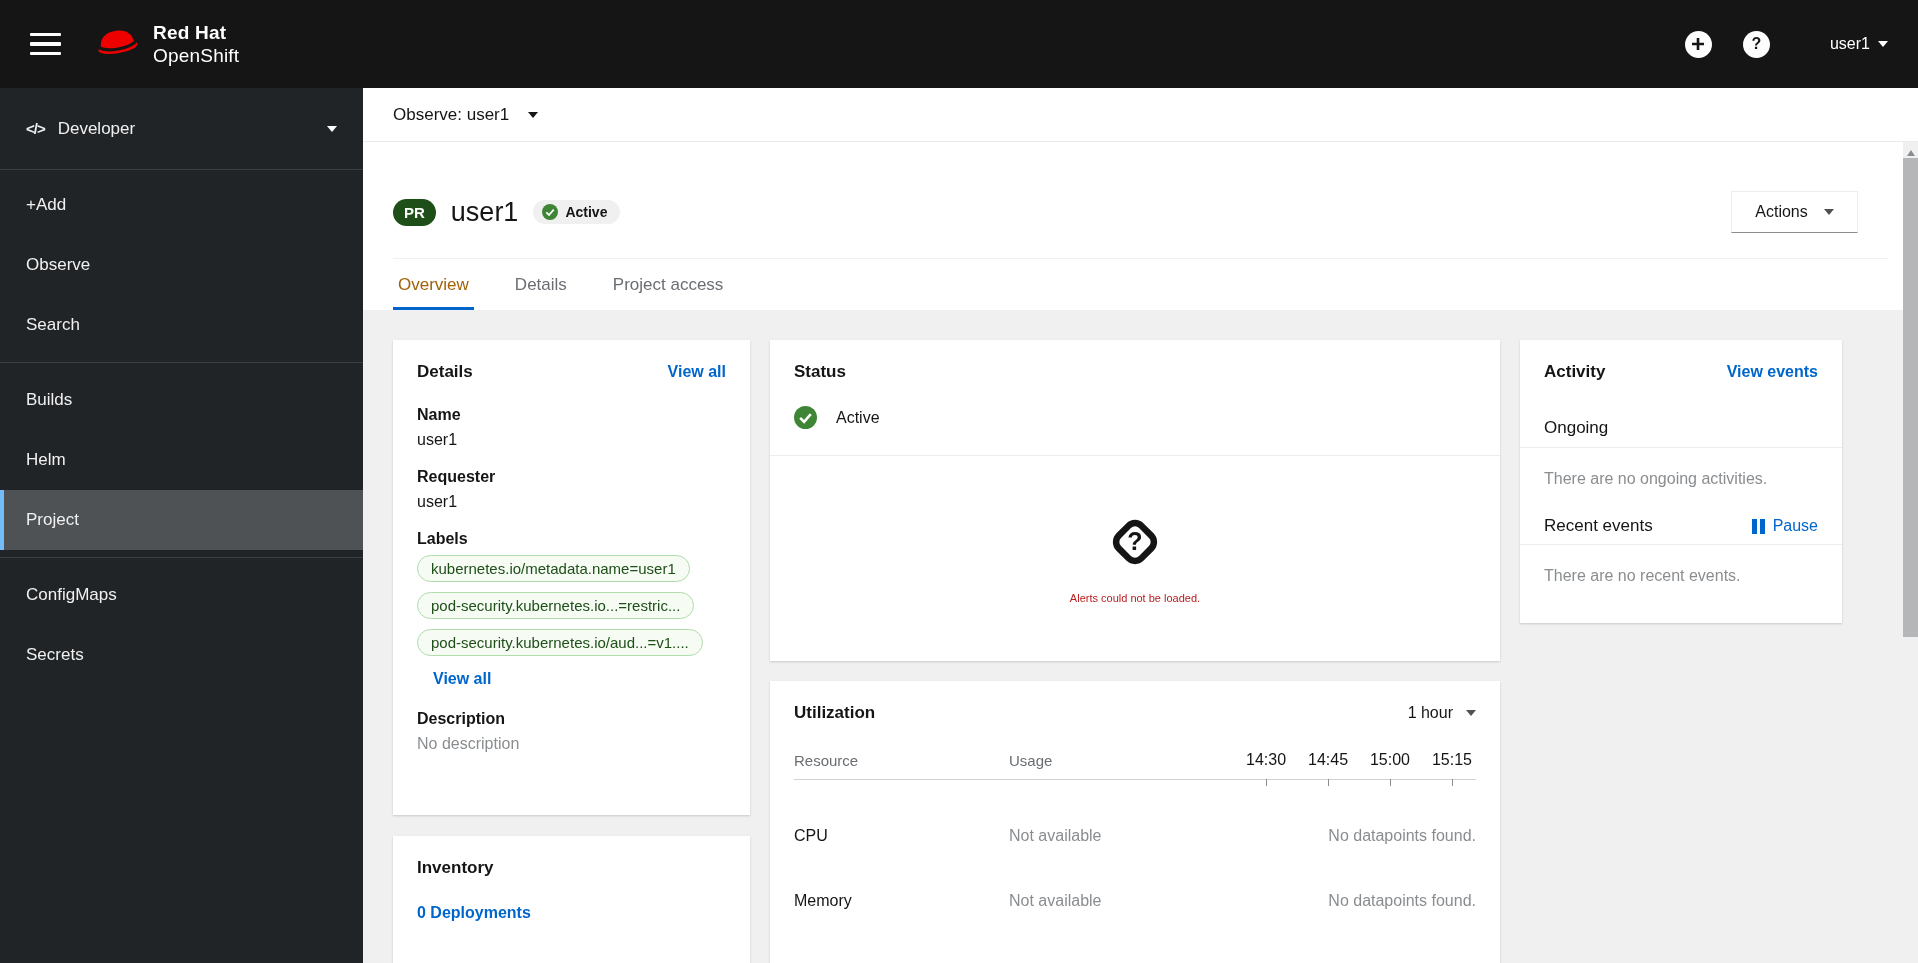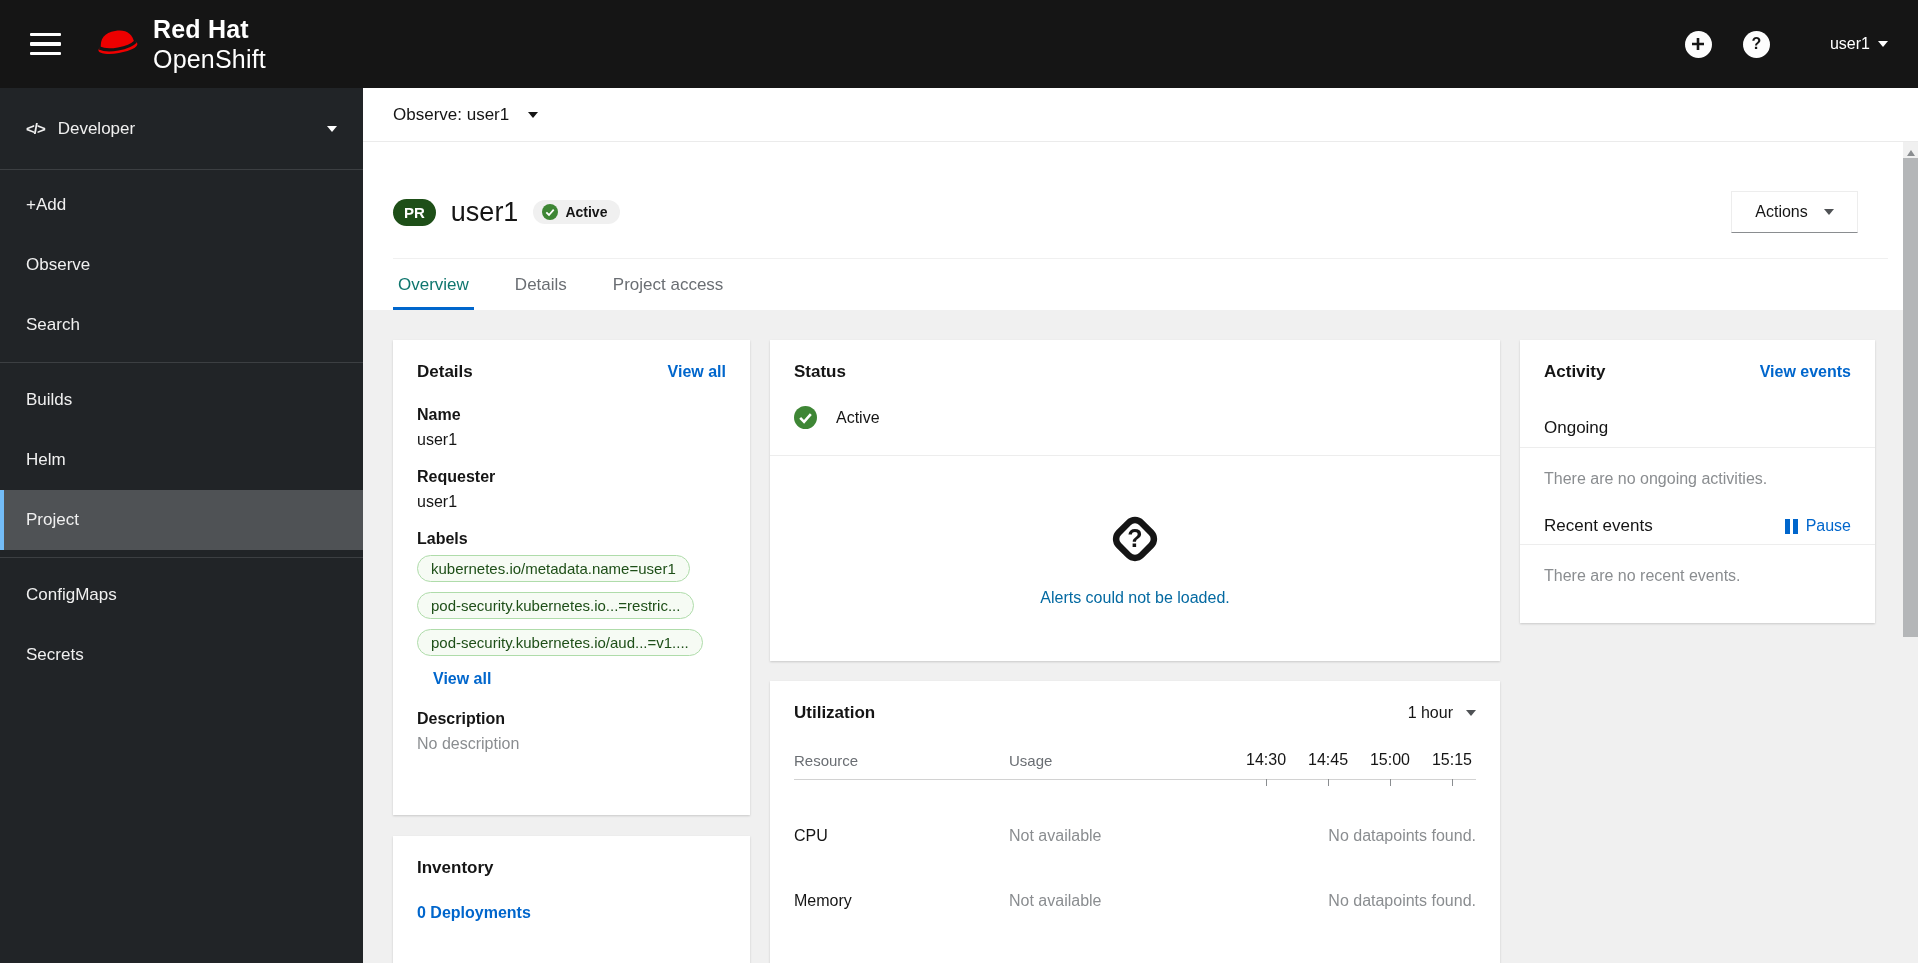--- a/index.html
+++ b/index.html
@@ -7,21 +7,21 @@
   body {
     width:1918px; height:963px; overflow:hidden;
     font-family:"Liberation Sans", sans-serif;
     background:#f0f0f0; color:#151515;
   }
   
   .masthead { height:88px; background:#151515; display:flex; align-items:center; padding:0 30px; }
   .burger { display:flex; flex-direction:column; gap:6px; width:31px; cursor:pointer; }
   .burger span { height:3.5px; background:#fff; border-radius:1px; }
   .brand { display:flex; align-items:center; gap:13px; margin-left:33px; }
-  .brand-text { color:#fff; font-size:25px; line-height:1.22; letter-spacing:.2px; }
+  .brand-text { color:#fff; font-size:19px; line-height:1.22; letter-spacing:.2px; }
   .brand-l1 { font-weight:bold; }
   .mast-right { margin-left:auto; display:flex; align-items:center; }
   .mast-icon { width:27px; height:27px; border-radius:50%; background:#fdfdfd; color:#151515;
     display:flex; align-items:center; justify-content:center; font-weight:bold; font-size:16px; cursor:pointer; }
   .mast-icon + .mast-icon { margin-left:31px; }
   .user-menu { color:#fff; font-size:16px; display:flex; align-items:center; gap:8px; margin-left:60px; cursor:pointer; }
   .caret { width:0; height:0; border-left:5px solid transparent; border-right:5px solid transparent; border-top:6px solid #fff; }
   .caret.dark { border-top-color:#151515; }
   .caret.gray { border-top-color:#4f5255; }
 
@@ -46,47 +46,47 @@
   .title-row { display:flex; align-items:center; padding-top:48px; height:92px; }
   .badge-pr { background:#1e4f18; color:#fff; font-weight:bold; font-size:15px; padding:5px 11px; border-radius:15px; }
   .page-title { font-size:27px; font-weight:400; margin:0 0 0 15px; }
   .badge-active { margin-left:15px; background:#f0f0f0; border-radius:14px; padding:4px 13px 4px 9px;
     display:flex; align-items:center; gap:7px; font-size:14px; font-weight:bold; }
   .actions-btn { margin-left:auto; margin-right:30px; width:127px; height:42px; background:#fff;
     border:1px solid #ededed; border-bottom:1px solid #8a8d90; display:flex; align-items:center;
     justify-content:center; gap:16px; font-size:16px; color:#151515; cursor:pointer; }
   .tabs-row { margin-top:24px; border-top:1px solid #f0f0f0; display:flex; height:52px; }
   .tab { padding:0 5px; margin-right:36px; display:flex; align-items:center; font-size:17px; color:#6a6e73; cursor:pointer; }
-  .tab.active { color:#0f766e; box-shadow:inset 0 -3px 0 #0066cc; }
+  .tab.active { color:#a16207; box-shadow:inset 0 -3px 0 #0066cc; }
 
   .content { flex:1; display:flex; gap:20px; padding:30px 43px 0 30px; align-items:flex-start; overflow:hidden; }
   .col1 { width:357px; flex-shrink:0; display:flex; flex-direction:column; gap:21px; }
   .col2 { width:730px; flex-shrink:0; display:flex; flex-direction:column; gap:20px; }
-  .col3 { width:355px; flex-shrink:0; }
+  .col3 { width:322px; flex-shrink:0; }
   .card { background:#fff; box-shadow:0 1px 2px rgba(3,3,3,0.16); }
   .card-head { display:flex; align-items:center; justify-content:space-between; padding:22px 24px 0; }
   .card-title { font-size:17px; font-weight:bold; }
   .blue-link { color:#0066cc; font-size:16px; cursor:pointer;font-weight:bold; }
 
   
   .card-details { height:475px; overflow:hidden; }
   .dl { padding:24px 24px 0; }
   .dt { font-weight:bold; font-size:16px; margin-bottom:7px; }
   .dd { font-size:16px; margin:0 0 19px; }
   .chip { display:inline-flex; max-width:100%; border:1px solid #afdcaa; background:#f6fbf4; color:#1e4f18;
     font-size:15px; padding:4px 13px; border-radius:15px; margin-bottom:10px; white-space:nowrap; cursor:pointer; }
   .labels-viewall { display:inline-block; margin:4px 0 22px 16px; }
   .muted { color:#8a8d90; }
 
   
   .card-status { height:321px; display:flex; flex-direction:column; overflow:hidden; }
   .status-row { display:flex; align-items:center; gap:19px; padding:24px 24px 26px; font-size:16px; }
   .divider { border-top:1px solid #ededed; }
   .alerts-empty { flex:1; display:flex; flex-direction:column; align-items:center; justify-content:center; gap:22px; }
-  .alerts-msg { color:#0369a1; font-size:16px; }
+  .alerts-msg { color:#b91c1c; font-size:11px; }
 
   
   .card-activity { height:283px; overflow:hidden; }
   .act-row { display:flex; align-items:center; justify-content:space-between; padding:0 24px; font-size:17px; }
   .act-ongoing { margin-top:36px; padding-bottom:9px; }
   .act-empty { padding:22px 24px 0; font-size:16px; color:#8a8d90; }
   .act-recent { margin-top:28px; padding-bottom:8px; }
   .pause-link { display:flex; align-items:center; gap:8px; font-size:16px; color:#0066cc; cursor:pointer; }
   .pause-glyph { display:inline-flex; gap:3px; }
   .pause-glyph i { width:5px; height:15px; background:#0066cc; }

